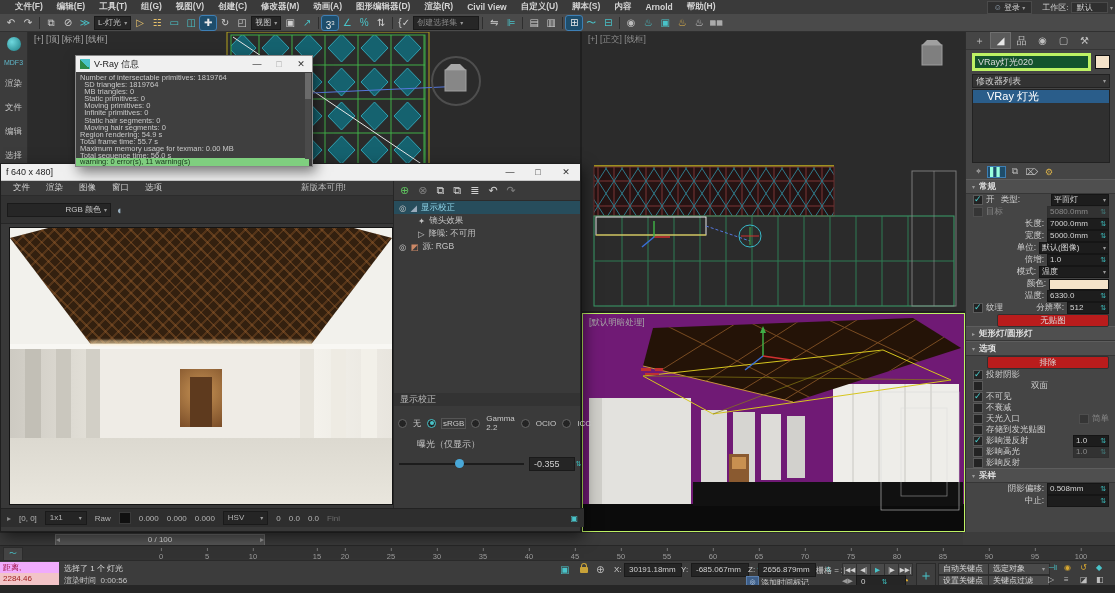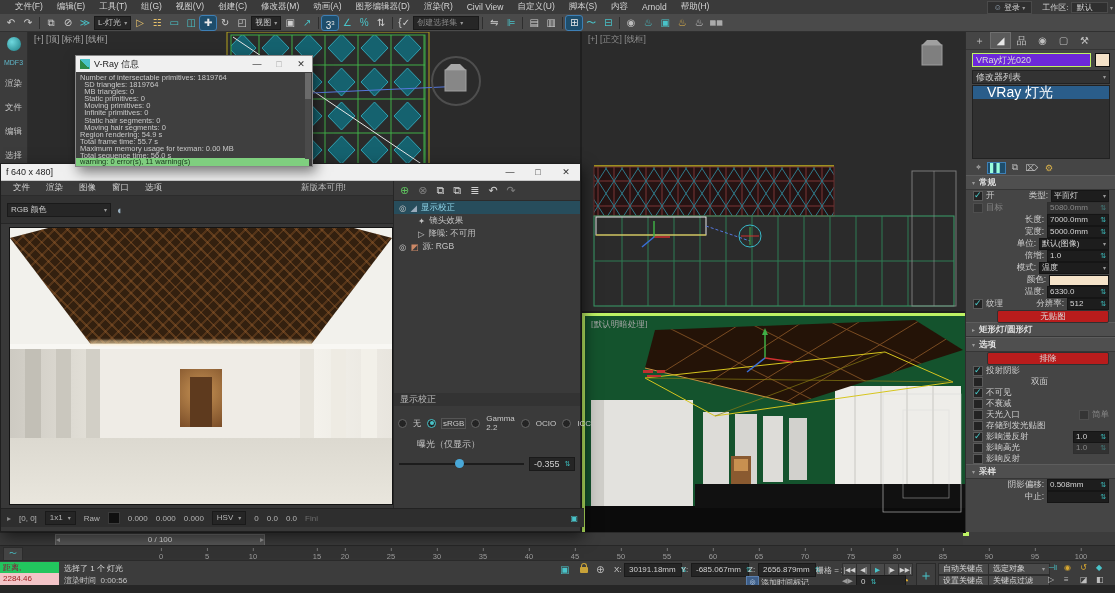--- a/index.html
+++ b/index.html
@@ -3,21 +3,21 @@
 <meta charset="utf-8">
 <style>
   html,body{margin:0;padding:0;background:#222;}
   .screen{position:relative;width:1115px;height:593px;overflow:hidden;background:#3c3c3c;
           font-family:"Liberation Sans","DejaVu Sans",sans-serif;color:#d0d0d0;font-size:9px;
           -webkit-font-smoothing:antialiased;}
   .abs{position:absolute;}
   
   .menubar{left:0;top:0;width:1115px;height:14px;background:#3a3a3a;display:flex;align-items:center;
            gap:0;padding-left:8px;z-index:3;}
-  .menubar .menu-item{padding:0 7px;font-size:8.5px;color:#d4d4d4;cursor:default;}
+  .menubar .menu-item{padding:0 7px;font-size:8.5px;color:#d4d4d4;cursor:default;font-weight:bold;}
   .mb-right{position:absolute;right:2px;top:1px;display:flex;gap:10px;align-items:center;}
   .login-box{background:#2f2f2f;border:1px solid #4a4a4a;height:11px;line-height:11px;padding:0 6px;font-size:8px;}
   
   .toolbar{left:0;top:14px;width:1115px;height:17px;background:#4a4a4a;display:flex;align-items:center;
            gap:1px;padding-left:3px;z-index:3;border-bottom:1px solid #303030;}
   .tbtn{width:16px;height:14px;line-height:14px;text-align:center;font-size:10px;color:#cfcfcf;border-radius:2px;}
   .tbtn.teal{color:#49c3c9;}
   .tbtn.active{background:#1e4d6b;outline:1px solid #3e7fb5;color:#e8e8e8;}
   .tsep{width:1px;height:12px;background:#2e2e2e;margin:0 2px;}
   .tdrop{background:#262626;border:1px solid #1a1a1a;height:12px;line-height:12px;font-size:8px;
@@ -42,21 +42,21 @@
   .icon-save{width:11px;height:11px;background:#9a9a9a;position:relative;border-radius:1px;}
   .icon-save::after{content:"";position:absolute;left:2px;top:0;width:7px;height:4px;background:#3a3a3a;}
   .icon-region{width:11px;height:11px;border:1px dashed #49c3c9;}
   .vfb-img{position:absolute;left:8px;top:63px;width:382px;height:276px;background:#f2f1ec;border:1px solid #141414;overflow:hidden;}
   .vfb-right{position:absolute;left:392px;top:17px;width:186px;height:330px;background:#3a3a3a;border-left:1px solid #262626;}
   .vfb-tab{display:inline-block;height:13px;line-height:13px;padding:0 9px;font-size:8.5px;color:#a8a8a8;}
   .vfb-tab.on{background:#4a4a4a;color:#d8a868;}
   .layer-row{display:flex;align-items:center;gap:4px;height:13px;padding-left:5px;font-size:8.5px;color:#c4c4c4;}
   .vfb-status{position:absolute;left:0;bottom:4px;width:577px;height:18px;background:#2e2e2e;border-top:1px solid #222;
               display:flex;align-items:center;gap:8px;padding-left:6px;font-size:8px;color:#b4b4b4;}
-  .sbox{background:#252525;border:1px solid #1a1a1a;height:12px;line-height:12px;padding:0 4px;display:flex;align-items:center;gap:5px;}
+  .sbox{background:#252525;border:1px solid #1a1a1a;height:12px;line-height:12px;padding:0 4px;display:flex;align-items:center;gap:16px;}
   
   .vrinfo{left:75px;top:55px;width:236px;height:110px;background:#3f3f3f;z-index:7;
           box-shadow:3px 5px 12px rgba(0,0,0,.5);border:1px solid #888;}
   .vrinfo-body{position:relative;height:86px;overflow:hidden;padding:2px 10px 0 4px;}
   .vrinfo-body .line{font-size:7.5px;line-height:7.1px;color:#c9c9c9;white-space:pre;}
   .vr-green{position:absolute;left:0;bottom:0;width:229px;height:8px;background:#7fcf7f;color:#17341a;
             font-size:7.5px;line-height:8px;padding-left:4px;}
   
   .cpanel{left:965px;top:31px;width:150px;height:501px;background:#454545;border-left:1px solid #2d2d2d;z-index:2;overflow:hidden;}
   .cp-tabs{display:flex;gap:2px;height:18px;align-items:center;padding-left:4px;border-bottom:1px solid #353535;}
@@ -254,21 +254,21 @@
       <circle cx="168" cy="205" r="11" fill="none" stroke="#38b8c8"></circle>
       <line x1="168" y1="196" x2="168" y2="214" stroke="#3fae46"></line>
       <line x1="159" y1="205" x2="177" y2="205" stroke="#d03030"></line>
       <rect x="340" y="14" width="20" height="20" fill="#7f7f7f" stroke="#9e9e9e"></rect>
       <polygon points="340,14 360,14 355,9 345,9" fill="#a0a0a0"></polygon>
     </svg>
   </div>
 
   <div class="abs" style="left:582px;top:311px;width:383px;height:2px;background:#1f1f1f;z-index:2;"></div>
 
-  <div class="abs vp" style="left:582px;top:313px;width:381px;height:217px;background:#14532d;border:3px solid #bef264;font-family:Liberation Serif, serif;">
+  <div class="abs vp" style="left:582px;top:313px;width:381px;height:217px;background:#701a75;border:1px solid #bef264;">
     <span class="vp-label">[默认明暗处理]</span>
     <svg width="381" height="217">
       <defs>
           <clipPath id="wood">
             <polygon points="70,14 330,4 378,34 210,88 60,52"></polygon>
           </clipPath>
         </defs>
       <rect x="6" y="84" width="102" height="110" fill="#e3e2de"></rect>
       <rect x="6" y="84" width="13" height="110" fill="#cfcec9"></rect>
       <rect x="118" y="96" width="26" height="72" fill="#dddcd8"></rect>
@@ -316,47 +316,47 @@
   <div class="abs cpanel">
     <div class="cp-tabs">
       <span class="cp-tab">＋</span>
       <span class="cp-tab on">◢</span>
       <span class="cp-tab">品</span>
       <span class="cp-tab">◉</span>
       <span class="cp-tab">▢</span>
       <span class="cp-tab">⚒</span>
     </div>
     <div style="display:flex;align-items:center;gap:4px;padding:3px 6px 2px;">
-      <span style="flex:1;background:#6d28d9;border:1px solid #bef264;height:12px;line-height:12px;padding:0 3px;color:#dadada;">VRay灯光020</span>
+      <span style="flex:1;background:#14532d;border:3px solid #bef264;height:12px;line-height:12px;padding:0 3px;color:#dadada;">VRay灯光020</span>
       <span style="width:13px;height:12px;background:#f5e3c9;border:1px solid #111;"></span>
     </div>
     <div style="margin:1px 6px;background:#333;border:1px solid #222;height:12px;line-height:12px;display:flex;justify-content:space-between;padding:0 3px;">
       <span>修改器列表</span>
         <span class="caret">▾</span>
     </div>
     <div style="margin:1px 6px;background:#303030;border:1px solid #222;height:72px;">
-      <div style="background:#2a5d8a;color:#fff;height:13px;line-height:13px;padding-left:14px;font-size:14px;">VRay 灯光</div>
+      <div style="background:#2a5d8a;color:#fff;height:13px;line-height:13px;padding-left:14px;font-size:11px;">VRay 灯光</div>
     </div>
     <div style="display:flex;gap:7px;padding:2px 10px;align-items:center;">
       <span class="ic">⌖</span>
       <span class="ic" style="background:#1e4d6b;outline:1px solid #3e7fb5;padding:0 2px;color:#9fd;">▌▌</span>
       <span class="ic">⧉</span>
       <span class="ic">⌦</span>
       <span class="ic" style="color:#d8b04a;">⚙</span>
     </div>
 
     <div class="roll">
       <span class="caret">▾</span>
         <span>常规</span>
       </div>
     <div class="cp-row">
       <span class="cb on"></span>
       <span>开</span>
       <span class="lab">类型:</span>
-      <span class="vbox" style="width:52px;">
+      <span class="vbox" style="width:52px;margin-left:28px;">
         <span>平面灯</span>
           <span class="caret">▾</span>
         </span>
     </div>
     <div class="cp-row dim">
       <span class="cb"></span>
       <span>目标</span>
       <span class="lab"></span>
       <span class="vbox">
         <span>5080.0mm</span>
@@ -540,21 +540,21 @@
         <div class="tick" style="left: 851px;"><i></i>75</div>
         <div class="tick" style="left: 897px;"><i></i>80</div>
         <div class="tick" style="left: 943px;"><i></i>85</div>
         <div class="tick" style="left: 989px;"><i></i>90</div>
         <div class="tick" style="left: 1035px;"><i></i>95</div>
         <div class="tick" style="left: 1081px;"><i></i>100</div>
       </div>
   </div>
 
   <div class="abs statusbar">
-    <div class="abs" style="left:0;top:1px;width:56px;height:11px;background:#22c55e;color:#903;padding-left:3px;line-height:11px;">距离,</div>
+    <div class="abs" style="left:0;top:1px;width:56px;height:11px;background:#f0abfc;color:#903;padding-left:3px;line-height:11px;">距离,</div>
     <div class="abs" style="left:0;top:12px;width:56px;height:12px;background:#f2c4c8;color:#a02020;padding-left:3px;line-height:12px;">2284.46</div>
     <div class="abs" style="left:64px;top:2px;color:#d8d8d8;">选择了 1 个 灯光</div>
     <div class="abs" style="left:64px;top:14px;color:#c4c4c4;">
       <span>渲染时间</span>&nbsp;&nbsp;<span>0:00:56</span></div>
 
     <span class="abs" style="left:560px;top:3px;color:#49c3c9;font-size:10px;">▣</span>
     <span class="abs padlock" style="left:580px;top:2px;"></span>
     <span class="abs" style="left:596px;top:3px;color:#bdbdbd;font-size:10px;">⊕</span>
 
     <span class="abs" style="left:614px;top:4px;">X:</span>
@@ -621,21 +621,21 @@
     </div>
     <div class="vfb-menu">
       <span>文件</span>
       <span>渲染</span>
       <span>图像</span>
       <span>窗口</span>
       <span>选项</span>
       <span style="position:absolute;left:300px;color:#bdbdbd;">新版本可用!</span>
     </div>
     <div class="vfb-tools">
-      <span class="tdrop" style="width:96px;justify-content:space-between;">
+      <span class="tdrop" style="width:96px;justify-content:flex-end;">
         <span>RGB 颜色</span>
           <span class="caret">▾</span>
         </span>
       <span style="margin-left:6px;color:#9ab0c0;font-size:11px;">◐</span>
       <span style="flex:1;"></span>
       <span class="icon-save"></span>
       <span style="width:11px;height:11px;background:#9a9a9a;margin-left:10px;position:relative;color:#c22;font-size:9px;
             line-height:11px;text-align:center;font-weight:bold;">✕</span>
       <span class="icon-region" style="margin-left:10px;"></span>
       <span style="margin-left:10px;background:#2a2a2a;border:1px solid #49c3c9;color:#9fd;font-size:7px;padding:1px 2px;">50%</span>

